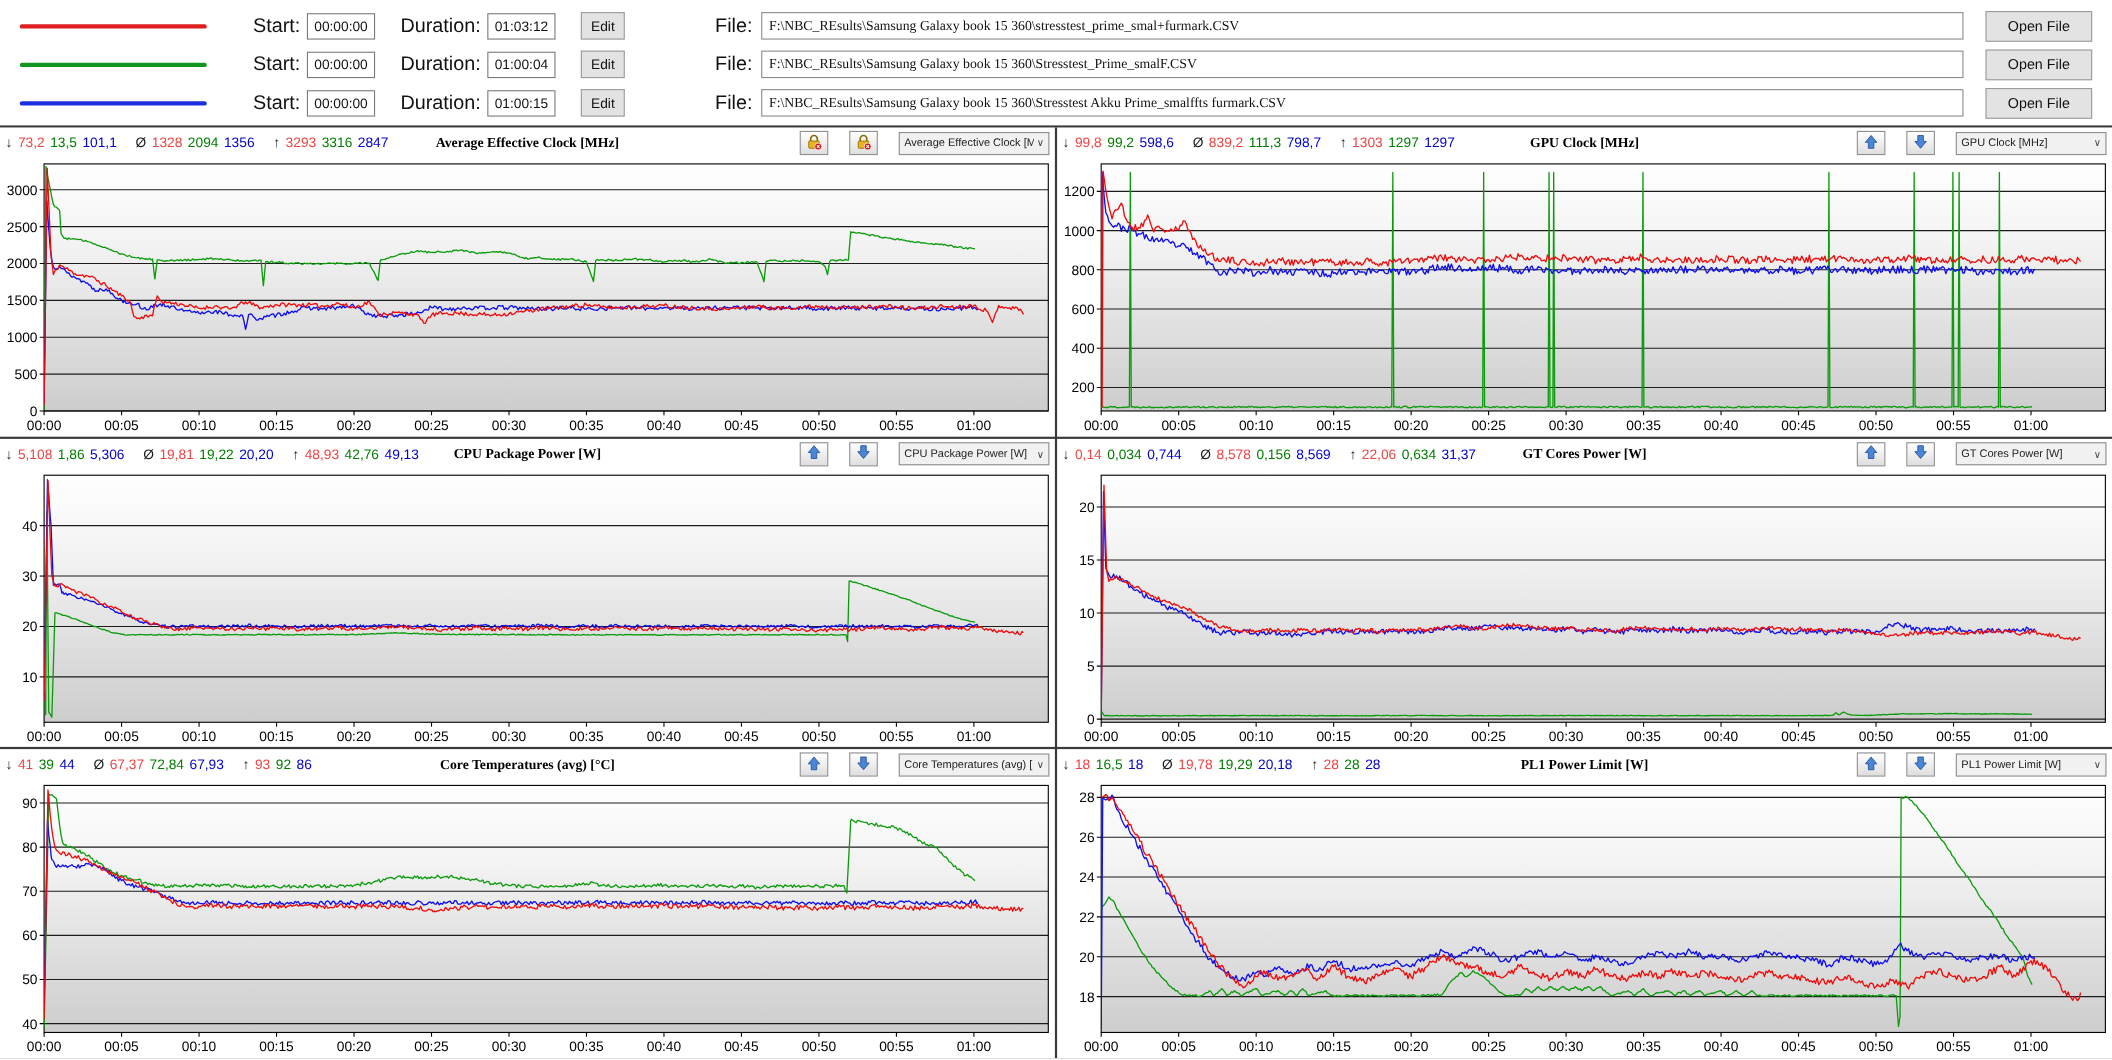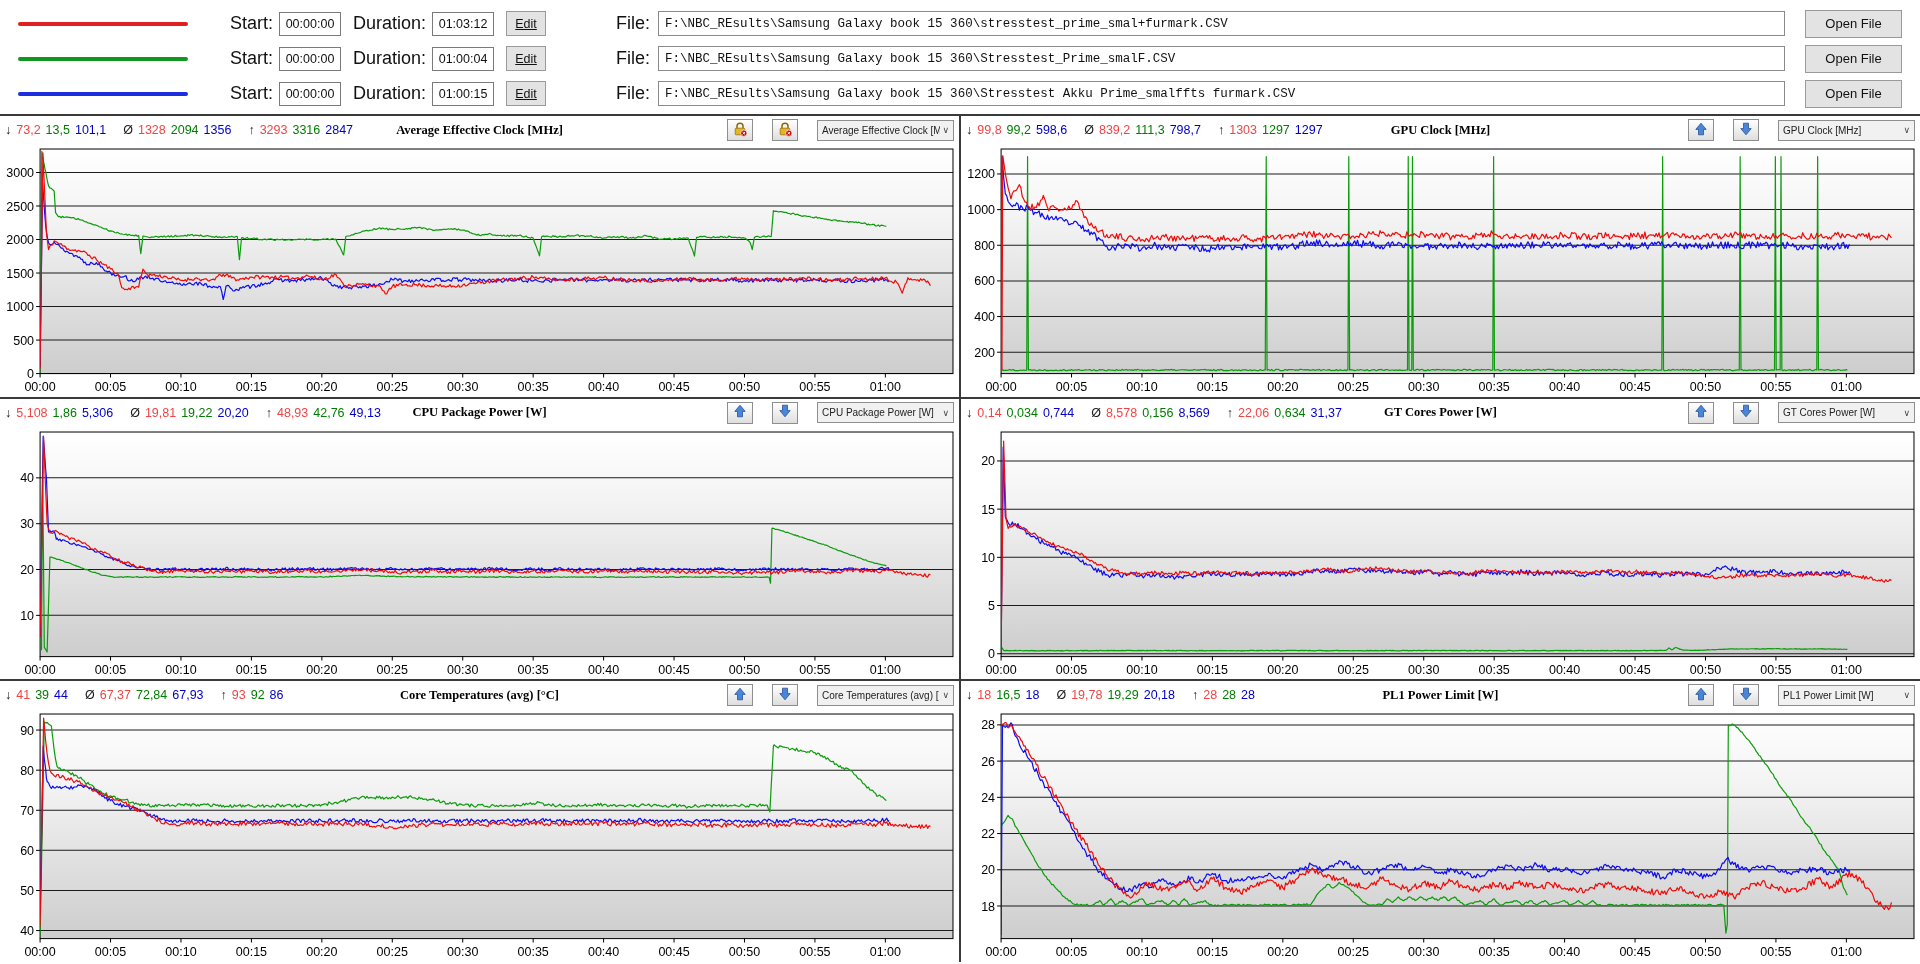--- a/index.html
+++ b/index.html
@@ -5,28 +5,28 @@
   * { box-sizing: border-box; margin: 0; padding: 0; }
   html,body { width:1920px; height:964px; overflow:hidden; background:#fff;
     font-family:"Liberation Sans", sans-serif; }
   
   .topbar { height:116px; border-bottom:2px solid #3a3a3a; padding:6px 0 0 0; background:#fff; }
   .frow { display:flex; align-items:center; height:35px; padding-left:18px; }
   .swatch { width:170px; margin-right:42px; display:flex; align-items:center; }
   .swline { height:4px; width:100%; border-radius:2px; background:#c00; }
   .lbl { font-size:18px; color:#111; margin-right:6px; white-space:nowrap; }
   .tin { width:62px; height:24px; border:1px solid #7a7a7a; font-size:12.5px; text-align:center;
-         font-family:"Liberation Sans",sans-serif; color:#111; margin-right:12px; background:#fff; }
+         font-family:"Liberation Sans",sans-serif; color:#111; margin-right:23px; background:#fff; }
   .btn { background:#e3e3e3; border:1px solid #9a9a9a; font-size:12.5px; color:#111;
          font-family:"Liberation Sans",sans-serif; cursor:pointer; }
-  .btn.edit { width:40px; height:25px; margin-right:70px;text-decoration:underline; }
+  .btn.edit { width:40px; height:25px; margin-right:70px; }
   .btn.open { width:97px; height:28px; margin-left:20px; margin-right:18px; font-size:13px; }
-  .filelbl { margin-right:8px; }
+  .filelbl { margin-right:8px;margin-left:12px; }
   .fin { flex:1; height:25px; border:1px solid #8a8a8a; font-size:12.5px; padding:0 6px;
-         font-family:Liberation Mono, monospace; color:#111; background:#fff; }
+         font-family:Liberation Serif, serif; color:#111; background:#fff; }
   
   .grid { height:846px; display:grid; grid-template-columns:1fr 1fr; grid-template-rows:repeat(3,1fr);
           gap:2px; background:#3a3a3a; }
   .panel { background:#fff; display:flex; flex-direction:column; position:relative; overflow:hidden; }
   .phead { height:28px; display:flex; align-items:center; padding:0 5px; position:relative; }
   .stats { display:flex; align-items:center; font-size:12.5px; white-space:nowrap; z-index:2; }
   .sym { color:#1a1a1a; margin-right:5px; }
   .sym.g2 { margin-left:12px; }
   .v { margin-right:5px; }
   .v0 { color:#ef4444; } .v1 { color:#007d00; } .v2 { color:#0000c8; }

